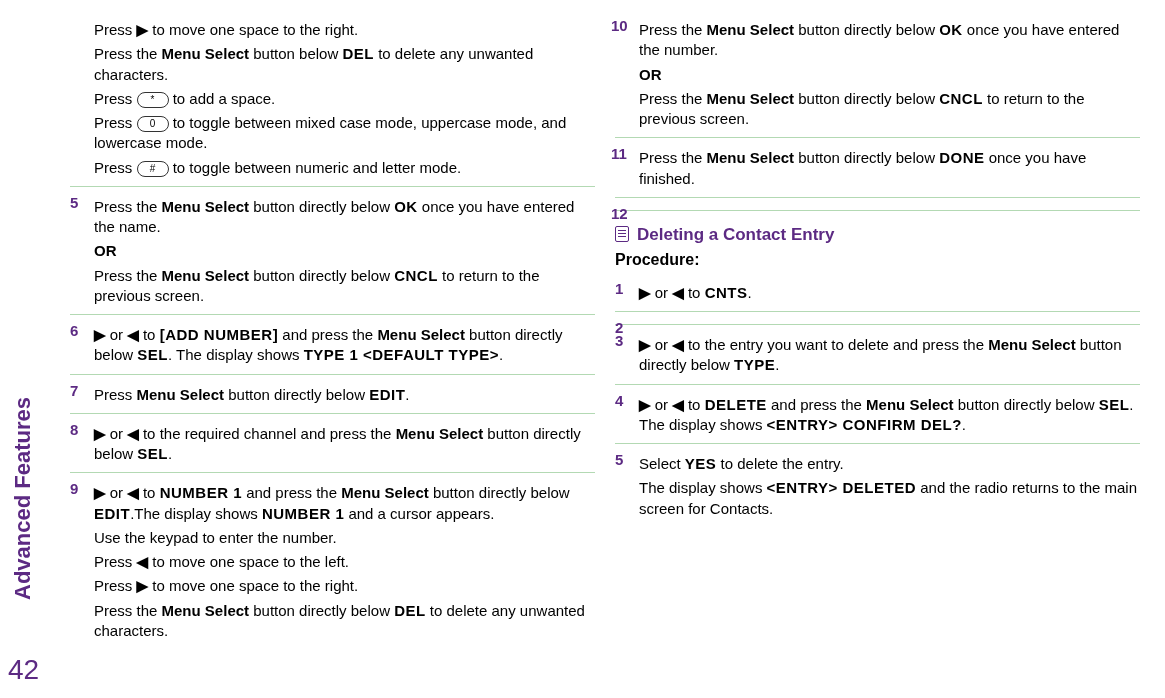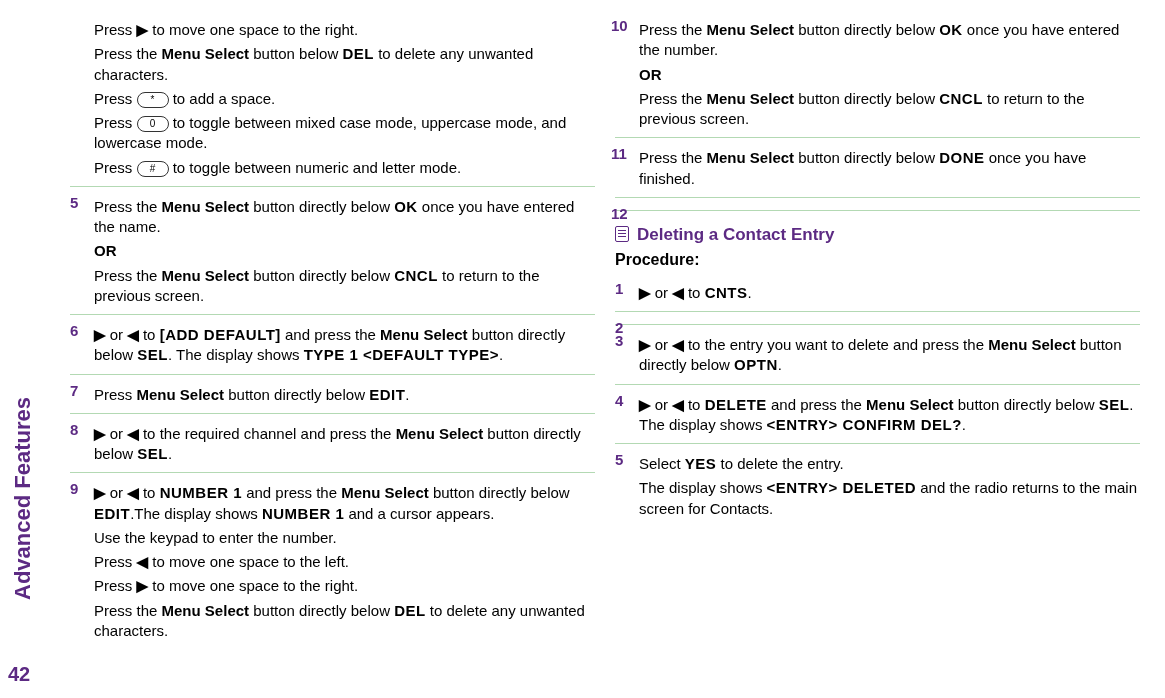--- a/index.html
+++ b/index.html
@@ -26,22 +26,22 @@
     font-size: 22px;
     font-weight: bold;
     color: #5c2a83;
     font-family: Arial, Helvetica, sans-serif;
     white-space: nowrap;
   }
   .page-number {
     position: absolute;
     left: 8px;
     bottom: 12px;
-    font-size: 20px;
-    font-weight: bold;
+    font-size: 28px;
+    font-weight: normal;
     color: #5c2a83;
   }
   .columns {
     display: flex;
     position: absolute;
     left: 60px;
     top: 10px;
     width: 1090px;
     height: 678px;
   }
@@ -165,21 +165,21 @@
         </p>
         <p class="strong">OR</p>
         <p>
           <span>Press the </span><span class="strong">Menu Select</span><span> button directly below </span><span class="monos">CNCL</span><span> to return to the previous screen.</span>
         </p>
       </div>
 
       <div class="step">
         <span class="num">6</span>
         <p>
-          <span class="arrow">▶</span><span> or </span><span class="arrow">◀</span><span> to </span><span class="monos">[ADD DEFAULT]</span><span> and press the </span><span class="strong">Menu Select</span><span> button directly below </span><span class="monos">SEL</span><span>. The display shows </span><span class="monos">TYPE 1 &lt;DEFAULT TYPE&gt;</span><span>.</span>
+          <span class="arrow">▶</span><span> or </span><span class="arrow">◀</span><span> to </span><span class="monos">[ADD NUMBER]</span><span> and press the </span><span class="strong">Menu Select</span><span> button directly below </span><span class="monos">SEL</span><span>. The display shows </span><span class="monos">TYPE 1 &lt;DEFAULT TYPE&gt;</span><span>.</span>
         </p>
       </div>
 
       <div class="step">
         <span class="num">7</span>
         <p>
           <span>Press </span><span class="strong">Menu Select</span><span> button directly below </span><span class="monos">EDIT</span><span>.</span>
         </p>
       </div>
 
@@ -246,21 +246,21 @@
         </p>
       </div>
 
       <div class="step">
         <span class="num">2</span>
       </div>
 
       <div class="step">
         <span class="num">3</span>
         <p>
-          <span class="arrow">▶</span><span> or </span><span class="arrow">◀</span><span> to the entry you want to delete and press the </span><span class="strong">Menu Select</span><span> button directly below </span><span class="monos">OPTN</span><span>.</span>
+          <span class="arrow">▶</span><span> or </span><span class="arrow">◀</span><span> to the entry you want to delete and press the </span><span class="strong">Menu Select</span><span> button directly below </span><span class="monos">TYPE</span><span>.</span>
         </p>
       </div>
 
       <div class="step">
         <span class="num">4</span>
         <p>
           <span class="arrow">▶</span><span> or </span><span class="arrow">◀</span><span> to </span><span class="monos">DELETE</span><span> and press the </span><span class="strong">Menu Select</span><span> button directly below </span><span class="monos">SEL</span><span>. The display shows </span><span class="monos">&lt;ENTRY&gt; CONFIRM DEL?</span><span>.</span>
         </p>
       </div>
 

